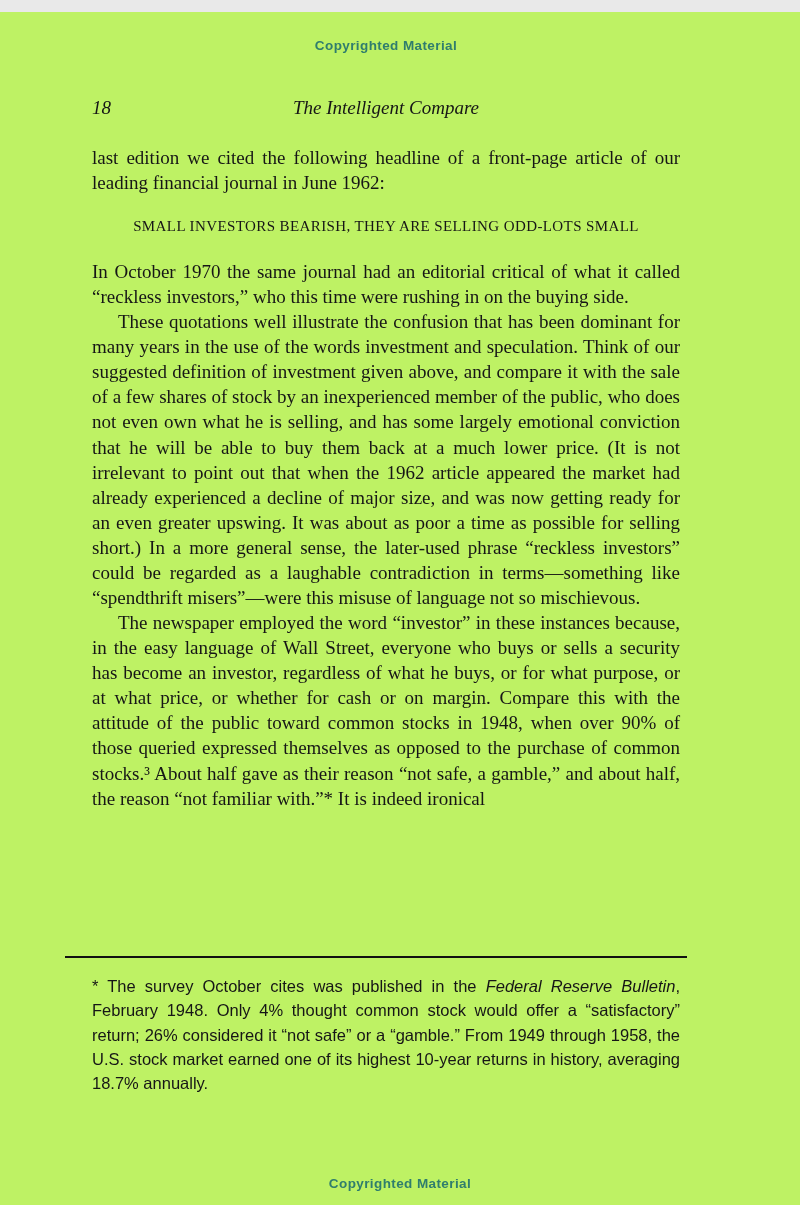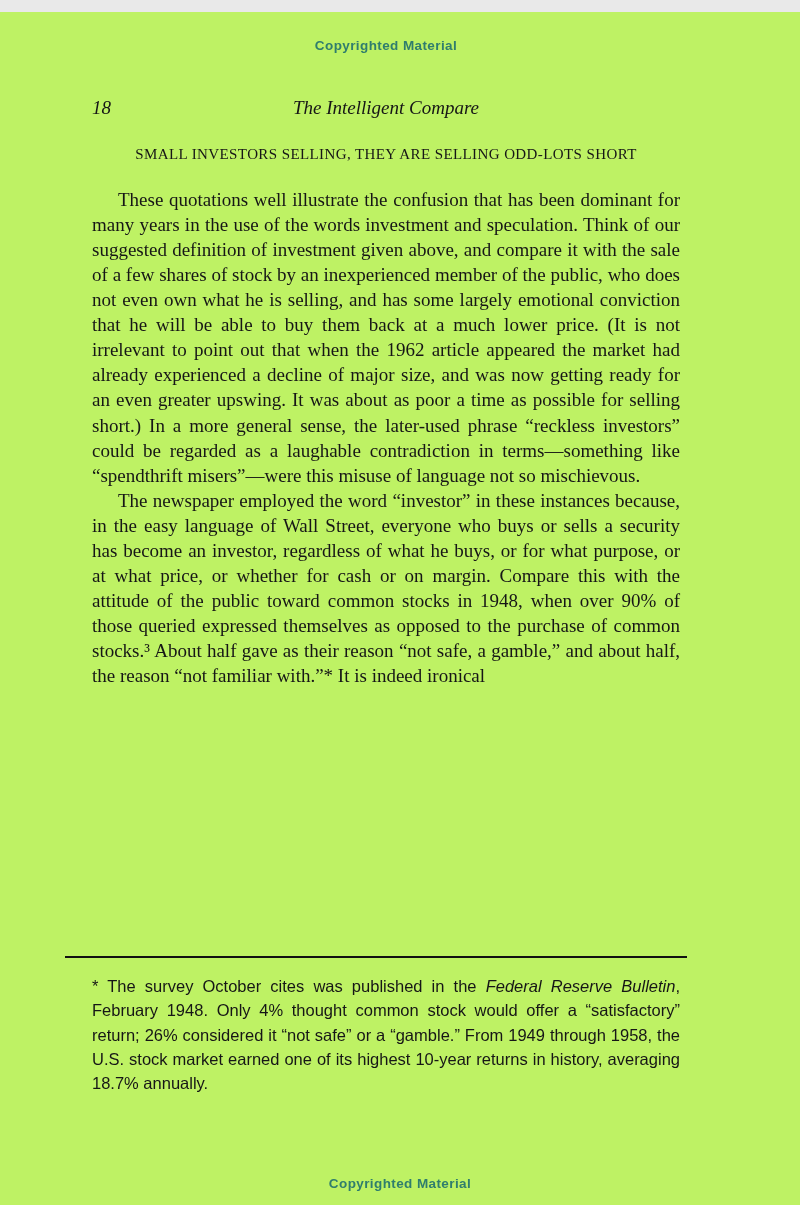--- a/index.html
+++ b/index.html
@@ -97,23 +97,25 @@
 <div class="page">
 
   <div class="copyright top">Copyrighted Material</div>
 
   <div class="page-header">
     <span class="page-number">18</span>
     <span class="book-title">The Intelligent Compare</span>
   </div>
 
   <div class="body-text">
+    <p class="para">last edition we cited the following headline of a front-page article of our leading financial journal in June 1962:</p>
 
-    <p class="headline">SMALL INVESTORS SELLING, THEY ARE SELLING ODD-LOTS SHORT</p>
+    <p class="headline">SMALL INVESTORS BEARISH, THEY ARE SELLING ODD-LOTS SMALL</p>
 
+    <p class="para">In October 1970 the same journal had an editorial critical of what it called “reckless investors,” who this time were rushing in on the buying side.</p>
 
     <p class="para indent">These quotations well illustrate the confusion that has been dominant for many years in the use of the words investment and speculation. Think of our suggested definition of investment given above, and compare it with the sale of a few shares of stock by an inexperienced member of the public, who does not even own what he is selling, and has some largely emotional conviction that he will be able to buy them back at a much lower price. (It is not irrelevant to point out that when the 1962 article appeared the market had already experienced a decline of major size, and was now getting ready for an even greater upswing. It was about as poor a time as possible for selling short.) In a more general sense, the later-used phrase “reckless investors” could be regarded as a laughable contradiction in terms—something like “spendthrift misers”—were this misuse of language not so mischievous.</p>
 
     <p class="para indent">The newspaper employed the word “investor” in these instances because, in the easy language of Wall Street, everyone who buys or sells a security has become an investor, regardless of what he buys, or for what purpose, or at what price, or whether for cash or on margin. Compare this with the attitude of the public toward common stocks in 1948, when over 90% of those queried expressed themselves as opposed to the purchase of common stocks.³ About half gave as their reason “not safe, a gamble,” and about half, the reason “not familiar with.”* It is indeed ironical</p>
   </div>
 
   <div class="footnote-section">
     <hr class="footnote-rule">
     <p class="footnote"><span>* The survey October cites was published in the </span><em>Federal Reserve Bulletin</em><span>, February 1948. Only 4% thought common stock would offer a “satisfactory” return; 26% considered it “not safe” or a “gamble.” From 1949 through 1958, the U.S. stock market earned one of its highest 10-year returns in history, averaging 18.7% annually.</span></p>
   </div>

